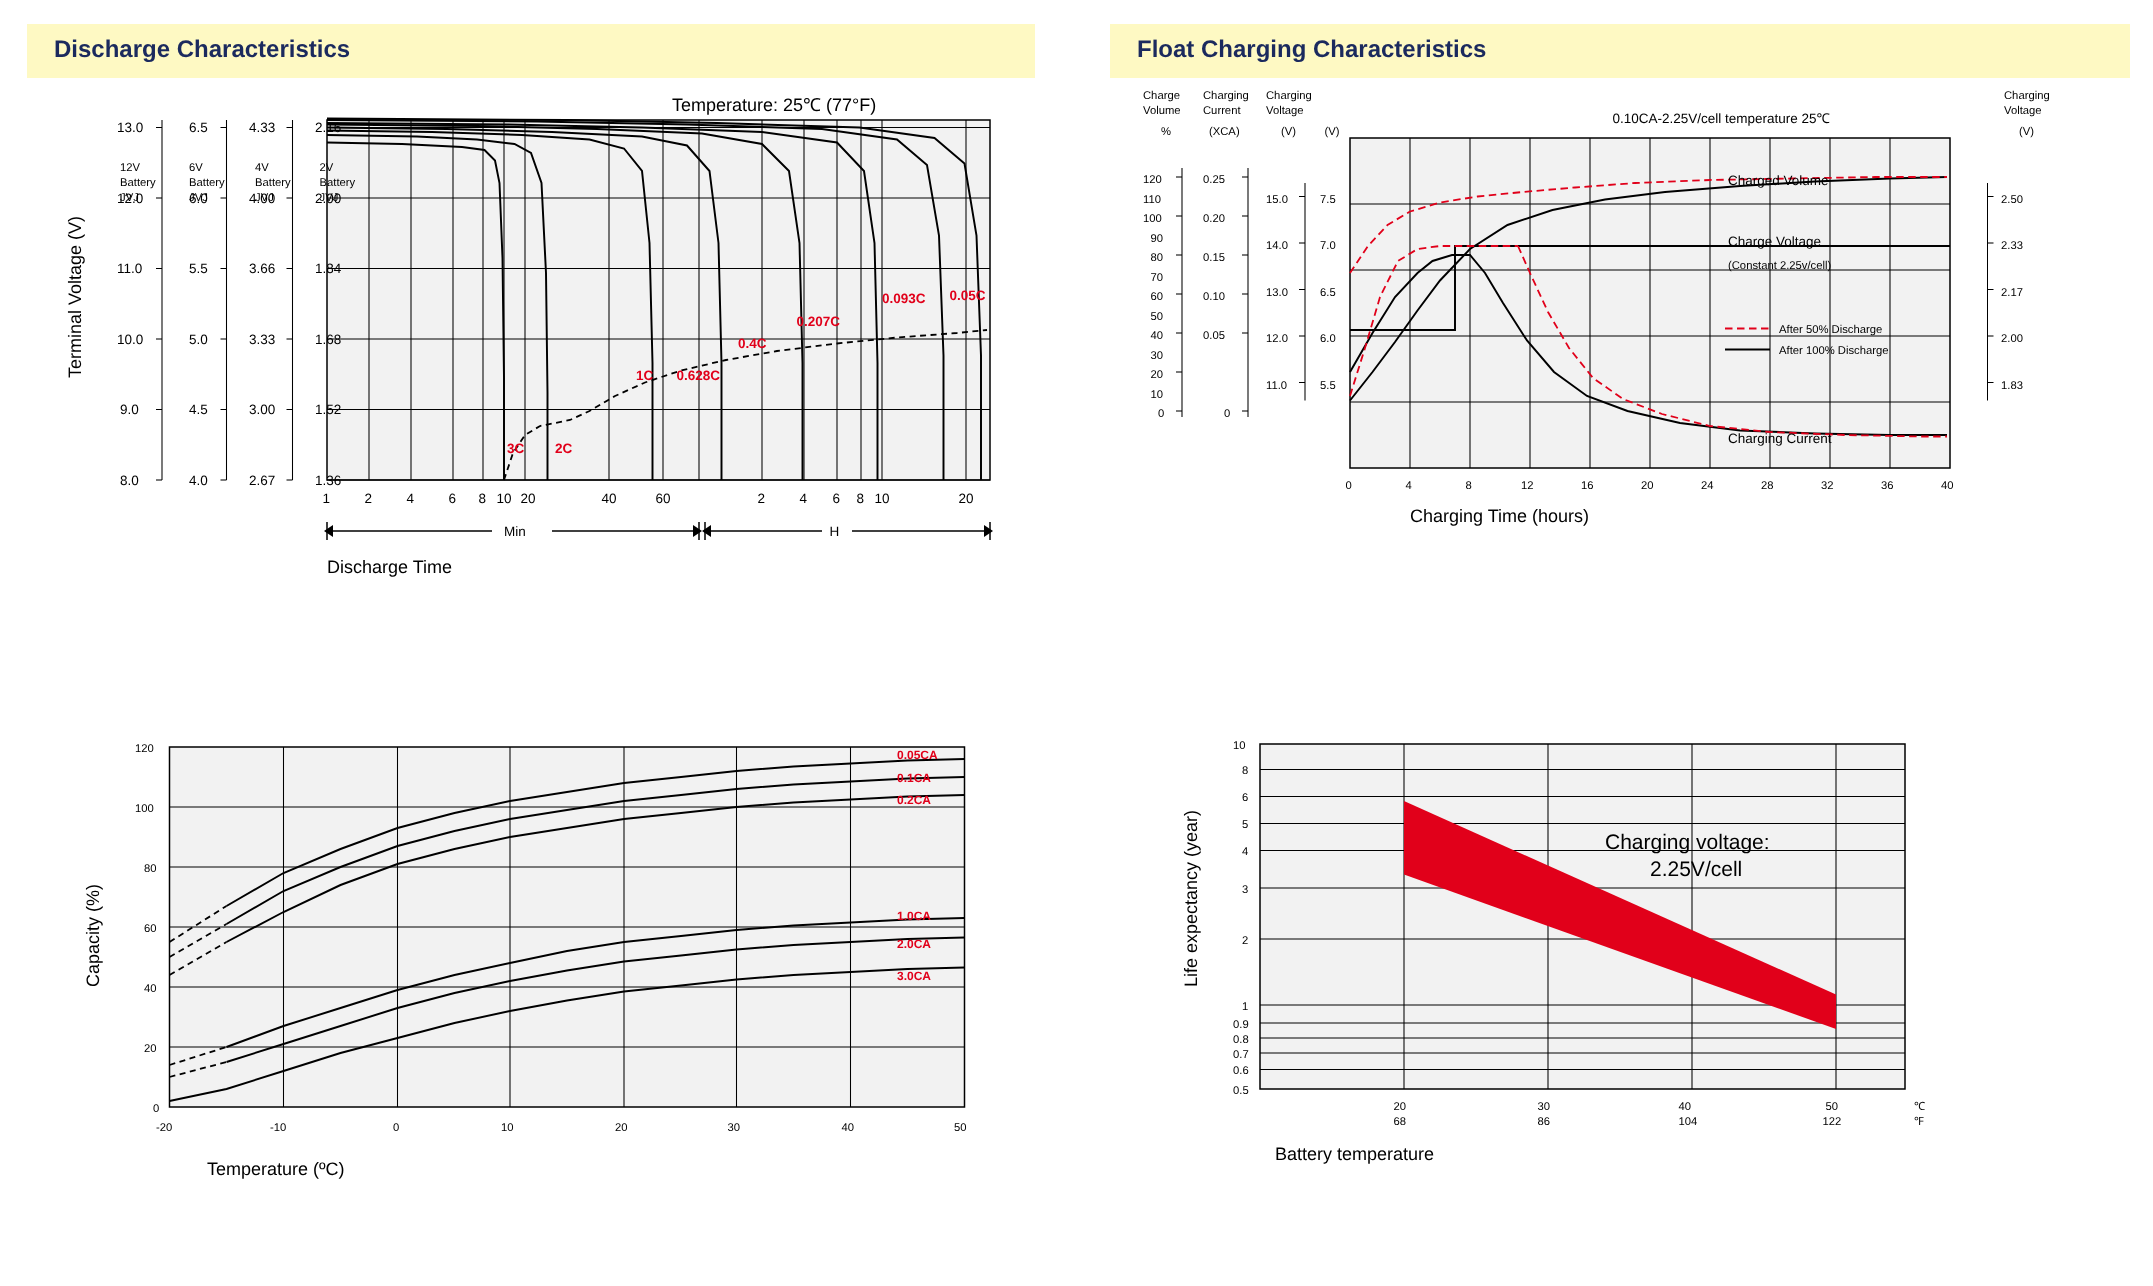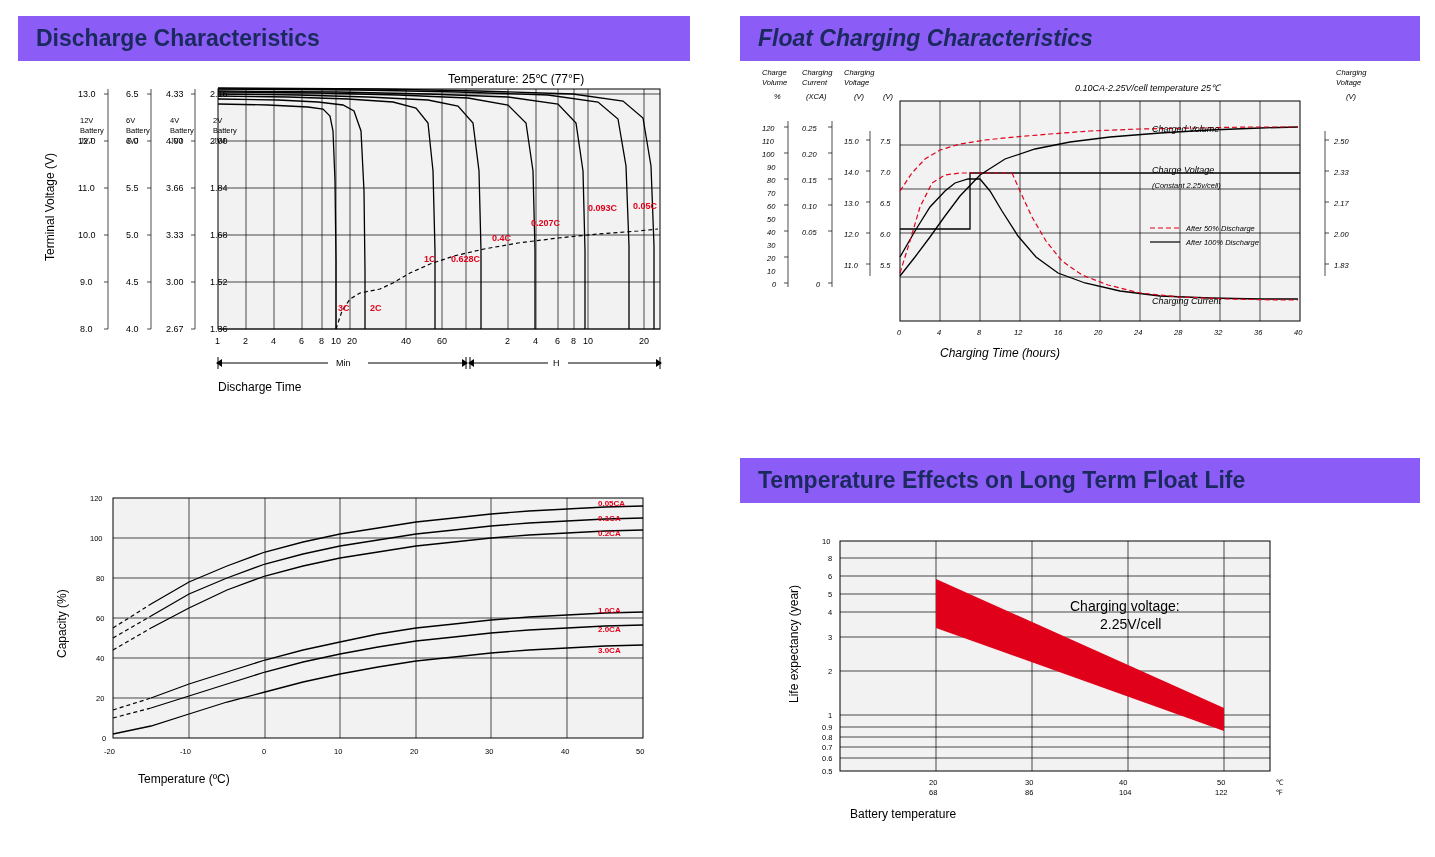--- a/index.html
+++ b/index.html
@@ -6,24 +6,24 @@
   body{
     width:1435px;height:857px;
     background:#ffffff;
     font-family:"Liberation Sans", sans-serif;
     color:#000;
     position:relative;
     overflow:hidden;
   }
   .panel{position:absolute;}
   .panel-title{
-    background:#8b5cf6;
+    background:#fef9c3;
     color:#1b2a5e;
     font-weight:bold;
-    font-size:23px;
+    font-size:16px;
     padding:9px 0 9px 18px;
     box-sizing:border-box;
   }
   .chart-wrap{position:relative;}
   svg{display:block;}
   text{font-family:"Liberation Sans", sans-serif;}
   .lbl{font-size:9px;fill:#000;}
   .lbl-sm{font-size:7.5px;fill:#000;}
   .lbl-red{font-size:9px;fill:#e1001a;font-weight:bold;}
   .lbl-red-sm{font-size:8px;fill:#e1001a;font-weight:bold;}
@@ -202,21 +202,21 @@
       <rect x="310" y="295" width="40" height="14" fill="#fff" stroke="none"></rect>
       <text class="lbl" x="318" y="305">Min</text>
       <rect x="530" y="295" width="20" height="14" fill="#fff" stroke="none"></rect>
       <text class="lbl" x="535" y="305">H</text>
 
       <text class="axis-title" x="200" y="330">Discharge Time</text>
     </svg>
   </div>
 </div>
 
-<div class="panel" style="left:740px;top:16px;width:680px;font-style:italic;">
+<div class="panel" style="left:740px;top:16px;width:680px;">
   <div class="panel-title">Float Charging Characteristics</div>
   <div class="chart-wrap">
     <svg width="680" height="360" viewBox="0 0 680 360">
       <rect class="plotbg" x="160" y="40" width="400" height="220"></rect>
       <g class="grid">
         <line x1="200" y1="40" x2="200" y2="260"></line>
         <line x1="240" y1="40" x2="240" y2="260"></line>
         <line x1="280" y1="40" x2="280" y2="260"></line>
         <line x1="320" y1="40" x2="320" y2="260"></line>
         <line x1="360" y1="40" x2="360" y2="260"></line>
@@ -433,21 +433,20 @@
         <text class="lbl-red-sm" x="580" y="78">0.2CA</text>
         <text class="lbl-red-sm" x="580" y="155">1.0CA</text>
         <text class="lbl-red-sm" x="580" y="174">2.0CA</text>
         <text class="lbl-red-sm" x="580" y="195">3.0CA</text>
       </g>
     </svg>
   </div>
 </div>
 
 <div class="panel" style="left:740px;top:458px;width:680px;">
-  <div class="panel-title">Temperature Effects on Long Term Float Life</div>
   <div class="chart-wrap">
     <svg width="680" height="340" viewBox="0 0 680 340">
       <rect class="plotbg" x="100" y="38" width="430" height="230"></rect>
       <g class="grid">
         <line x1="196" y1="38" x2="196" y2="268"></line>
         <line x1="292" y1="38" x2="292" y2="268"></line>
         <line x1="388" y1="38" x2="388" y2="268"></line>
         <line x1="484" y1="38" x2="484" y2="268"></line>
         <line x1="100" y1="55" x2="530" y2="55"></line>
         <line x1="100" y1="73" x2="530" y2="73"></line>

